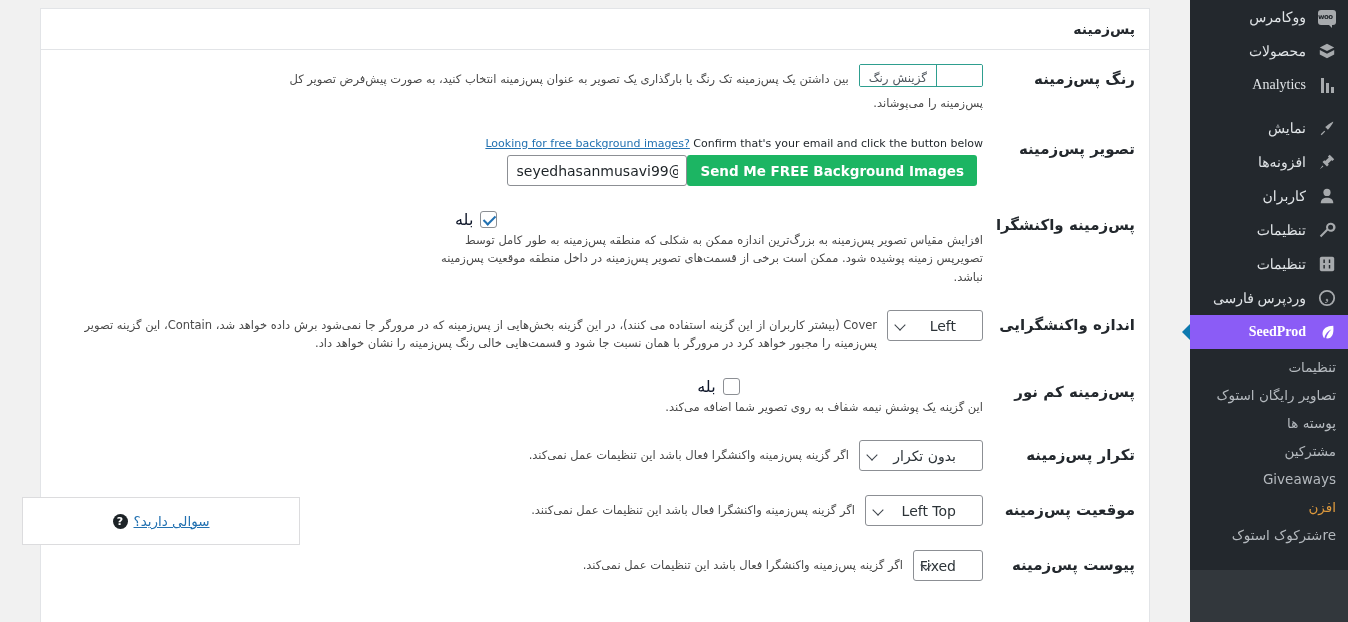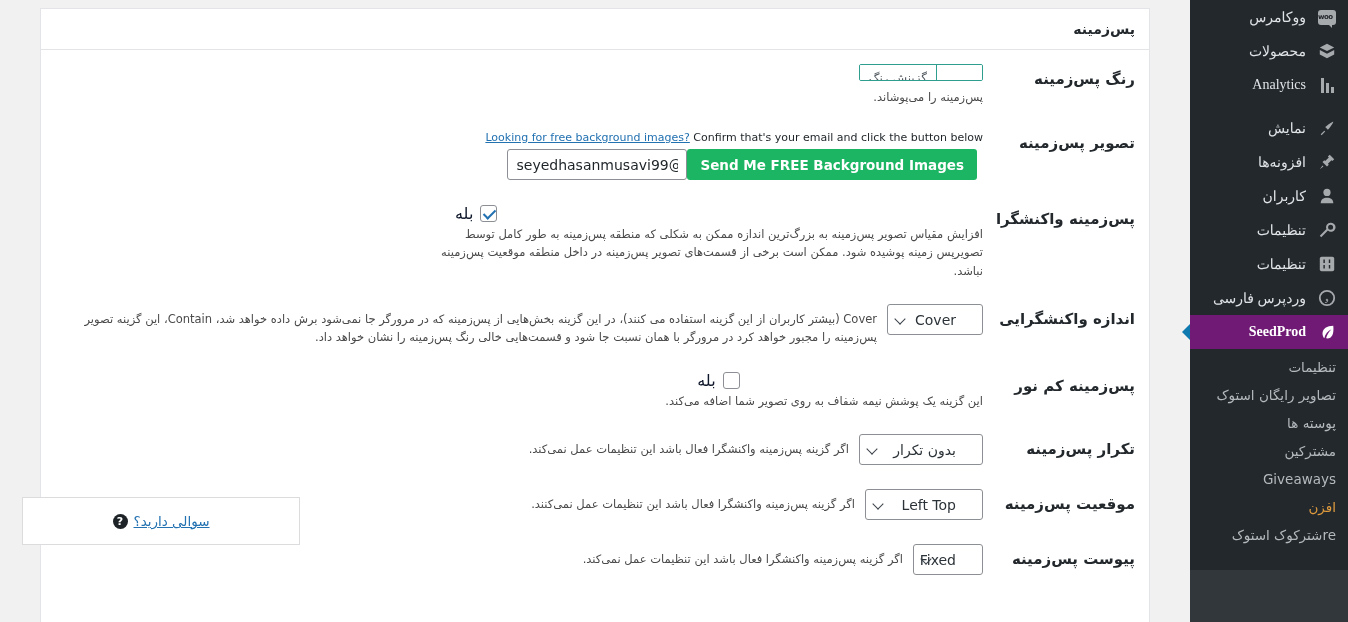--- a/index.html
+++ b/index.html
@@ -31,21 +31,21 @@
     direction: rtl;
   }
   .menu-item .mlabel { flex: 1 1 auto; text-align: right; padding-right: 2px; font-family: Liberation Serif, serif; }
   .menu-item .micon {
     width: 22px; height: 22px;
     display: flex; align-items: center; justify-content: center;
     color: #a7aaad;
     flex: 0 0 22px;
   }
   .menu-item.active {
-    background: #701a75;
+    background: #8b5cf6;
     color: #fff;
     font-weight: bold;
   }
   .menu-item.active .micon { color: #fff; }
   .menu-item.active::after {
     content: "";
     position: absolute; left: -8px; top: 50%;
     margin-top: -8px;
     width: 0; height: 0;
     border-top: 8px solid transparent;
@@ -131,21 +131,21 @@
     line-height: 1.55;
     padding-right: 10px;
     padding-top: 7px;
     text-align: right;
   }
   .sub-note { font-size: 11.5px; color: #4a4a4a; margin-top: 6px; text-align: right; }
 
   
   .colorpicker {
     display: inline-flex; align-items: stretch;
-    height: 17px;
+    height: 23px;
     border: 1px solid #2e9e8f;
     background: #fff;
     border-radius: 2px;
     overflow: hidden;
   }
   .colorpicker .cp-label {
     padding: 0 9px;
     font-size: 12px;
     line-height: 26px;
     color: #50575e;
@@ -331,20 +331,21 @@
         <div class="field-row">
           <div class="field-label">رنگ پس‌زمینه</div>
           <div class="field-control">
             <div class="ctrl-box">
               <div class="colorpicker">
                 <span class="cp-swatch"></span>
                 <span class="cp-label">گزینش رنگ</span>
               </div>
               <div class="sub-note">پس‌زمینه را می‌پوشاند.</div>
             </div>
+            <div class="ctrl-desc">بین داشتن یک پس‌زمینه تک رنگ یا بارگذاری یک تصویر به عنوان پس‌زمینه انتخاب کنید، به صورت پیش‌فرض تصویر کل</div>
           </div>
         </div>
 
         <div class="field-row">
           <div class="field-label">تصویر پس‌زمینه</div>
           <div class="field-control">
             <div class="media-wrap">
               <div class="promo-note">
                 <a href="#">Looking for free background images?</a>
                 <span>Confirm that's your email and click the button below</span>
@@ -368,21 +369,21 @@
               <div class="cb-desc">افزایش مقیاس تصویر پس‌زمینه به بزرگ‌ترین اندازه ممکن به شکلی که منطقه پس‌زمینه به طور کامل توسط تصویرپس زمینه پوشیده شود. ممکن است برخی از قسمت‌های تصویر پس‌زمینه در داخل منطقه موقعیت پس‌زمینه نباشد.</div>
             </div>
           </div>
         </div>
 
         <div class="field-row">
           <div class="field-label">اندازه واکنشگرایی</div>
           <div class="field-control">
             <div class="ctrl-box">
               <div class="sel sel-cover">
-                <span>Cover</span>
+                <span>Left</span>
                 <span class="chev"></span>
               </div>
             </div>
             <div class="ctrl-desc">Cover (بیشتر کاربران از این گزینه استفاده می کنند)، در این گزینه بخش‌هایی از پس‌زمینه که در مرورگر جا نمی‌شود برش داده خواهد شد، Contain، این گزینه تصویر پس‌زمینه را مجبور خواهد کرد در مرورگر با همان نسبت جا شود و قسمت‌هایی خالی رنگ پس‌زمینه را نشان خواهد داد.</div>
           </div>
         </div>
 
         <div class="field-row">
           <div class="field-label">پس‌زمینه کم نور</div>
           <div class="field-control">

